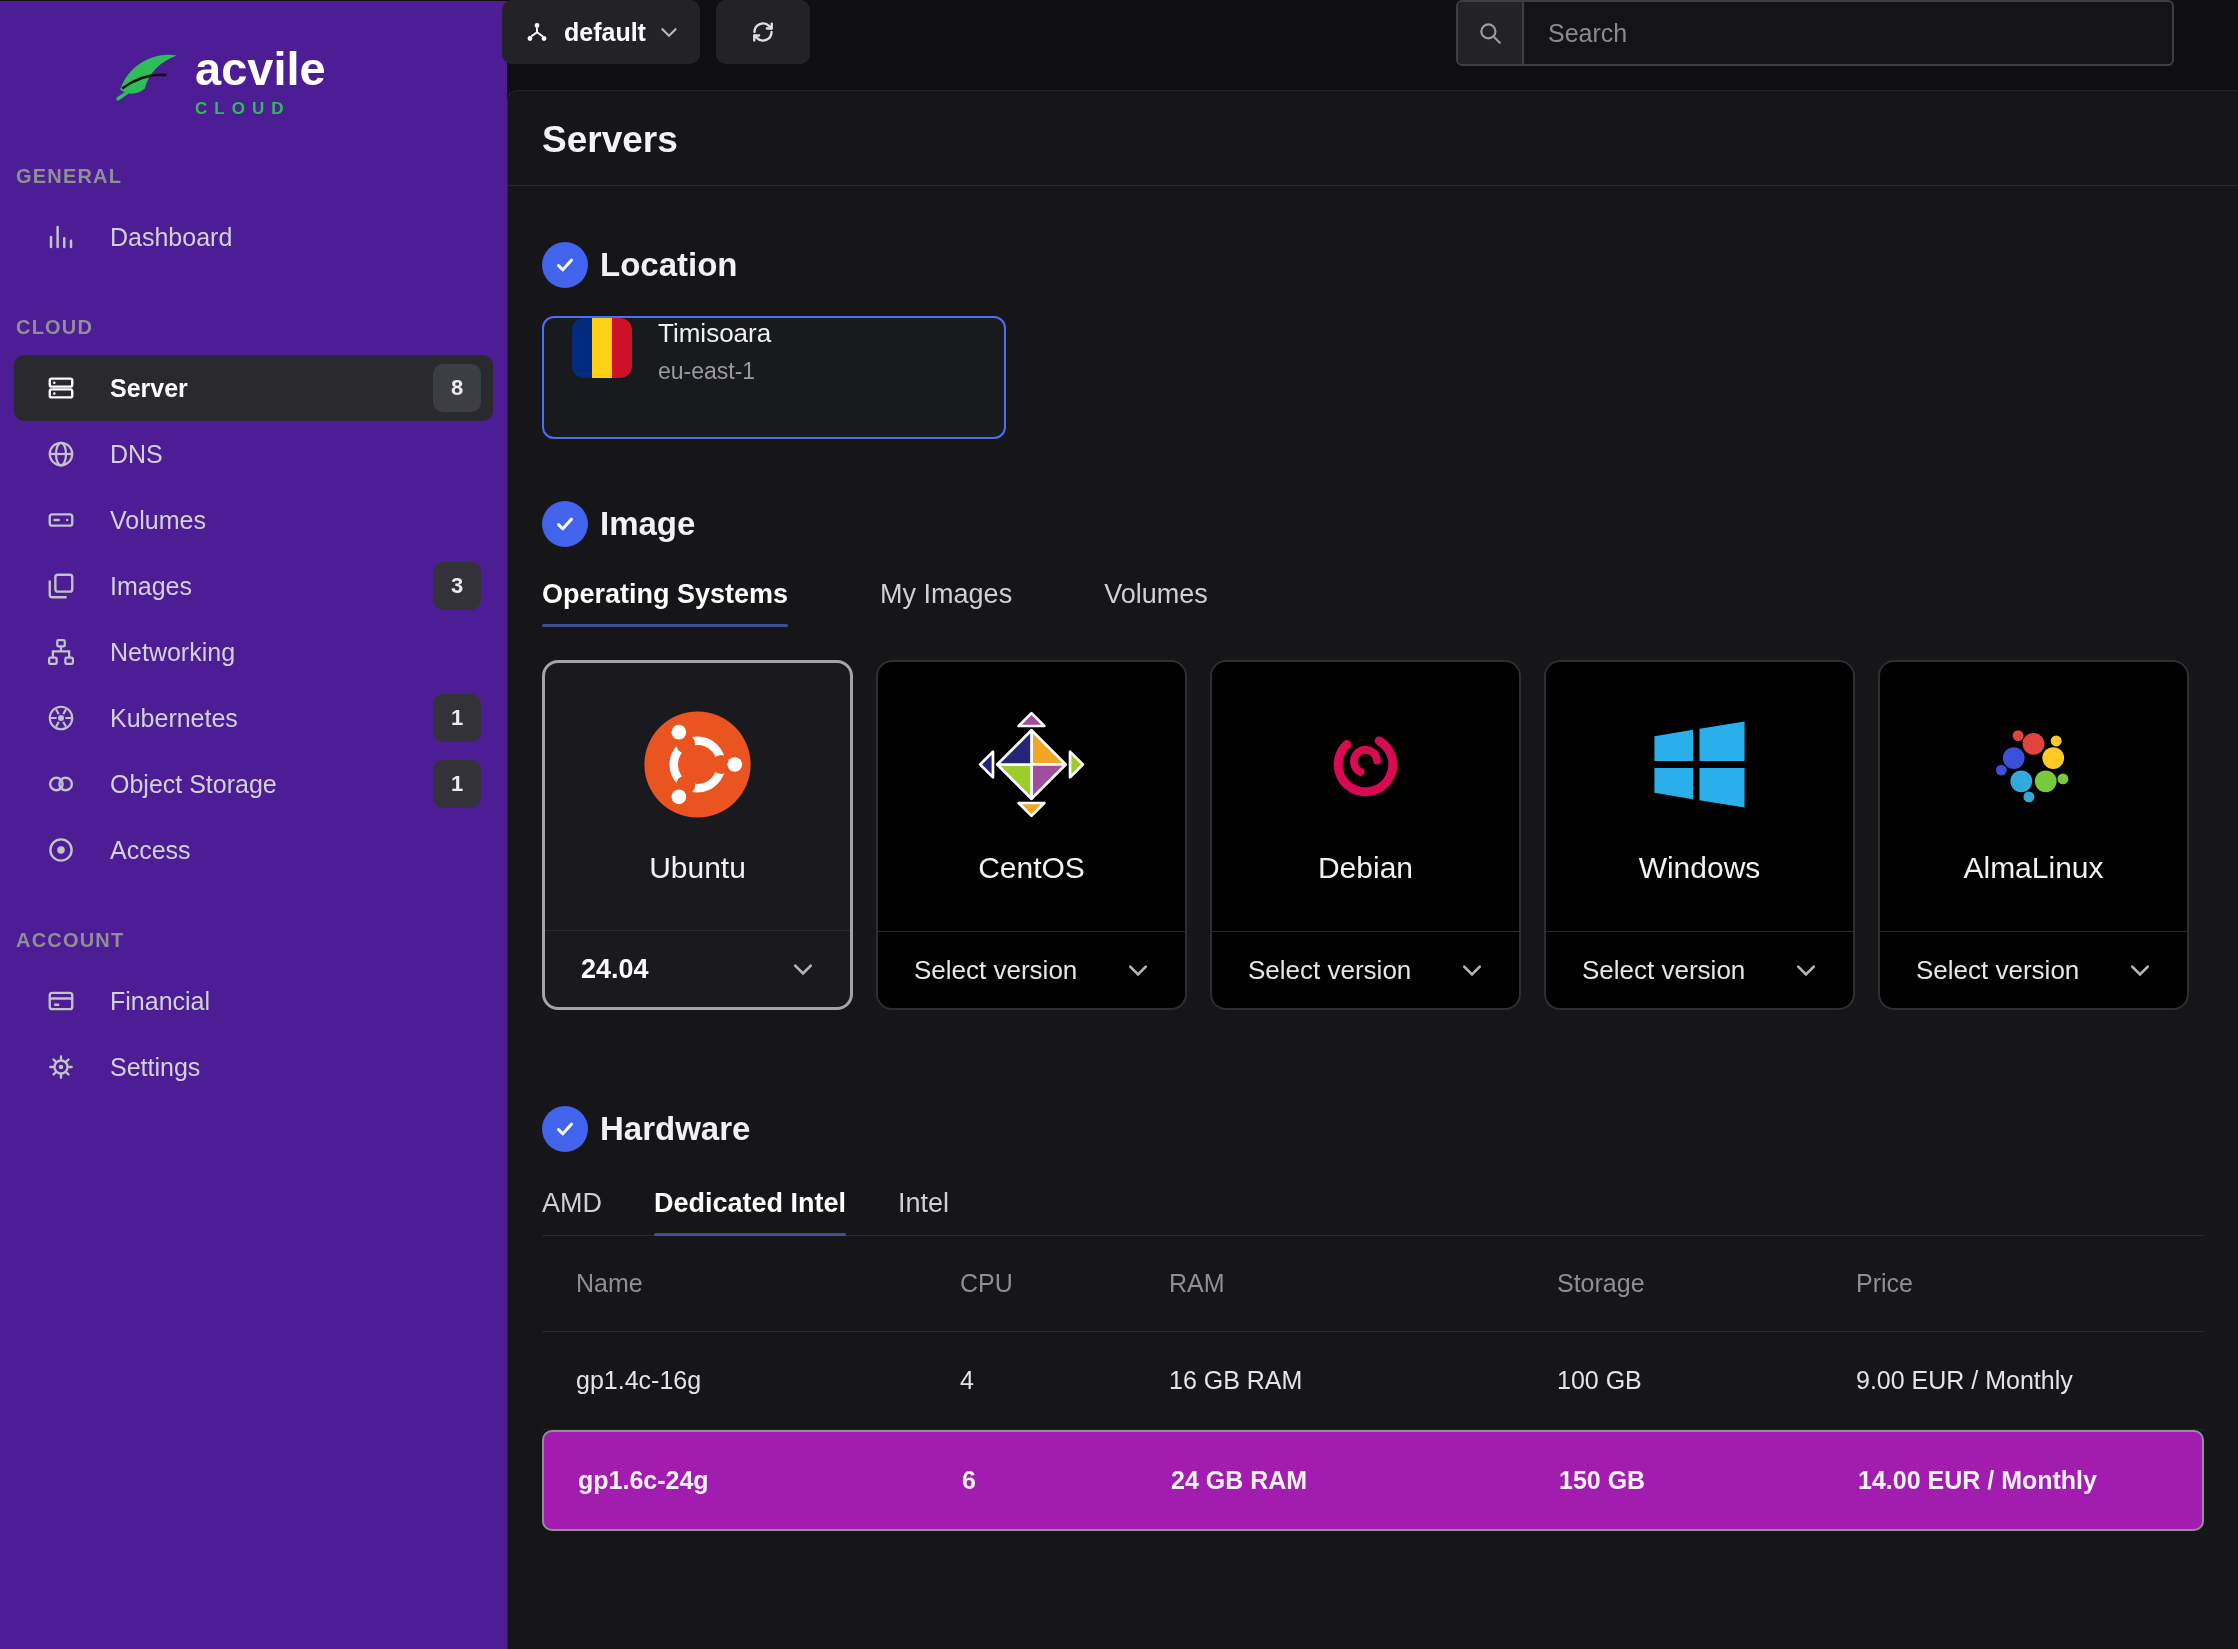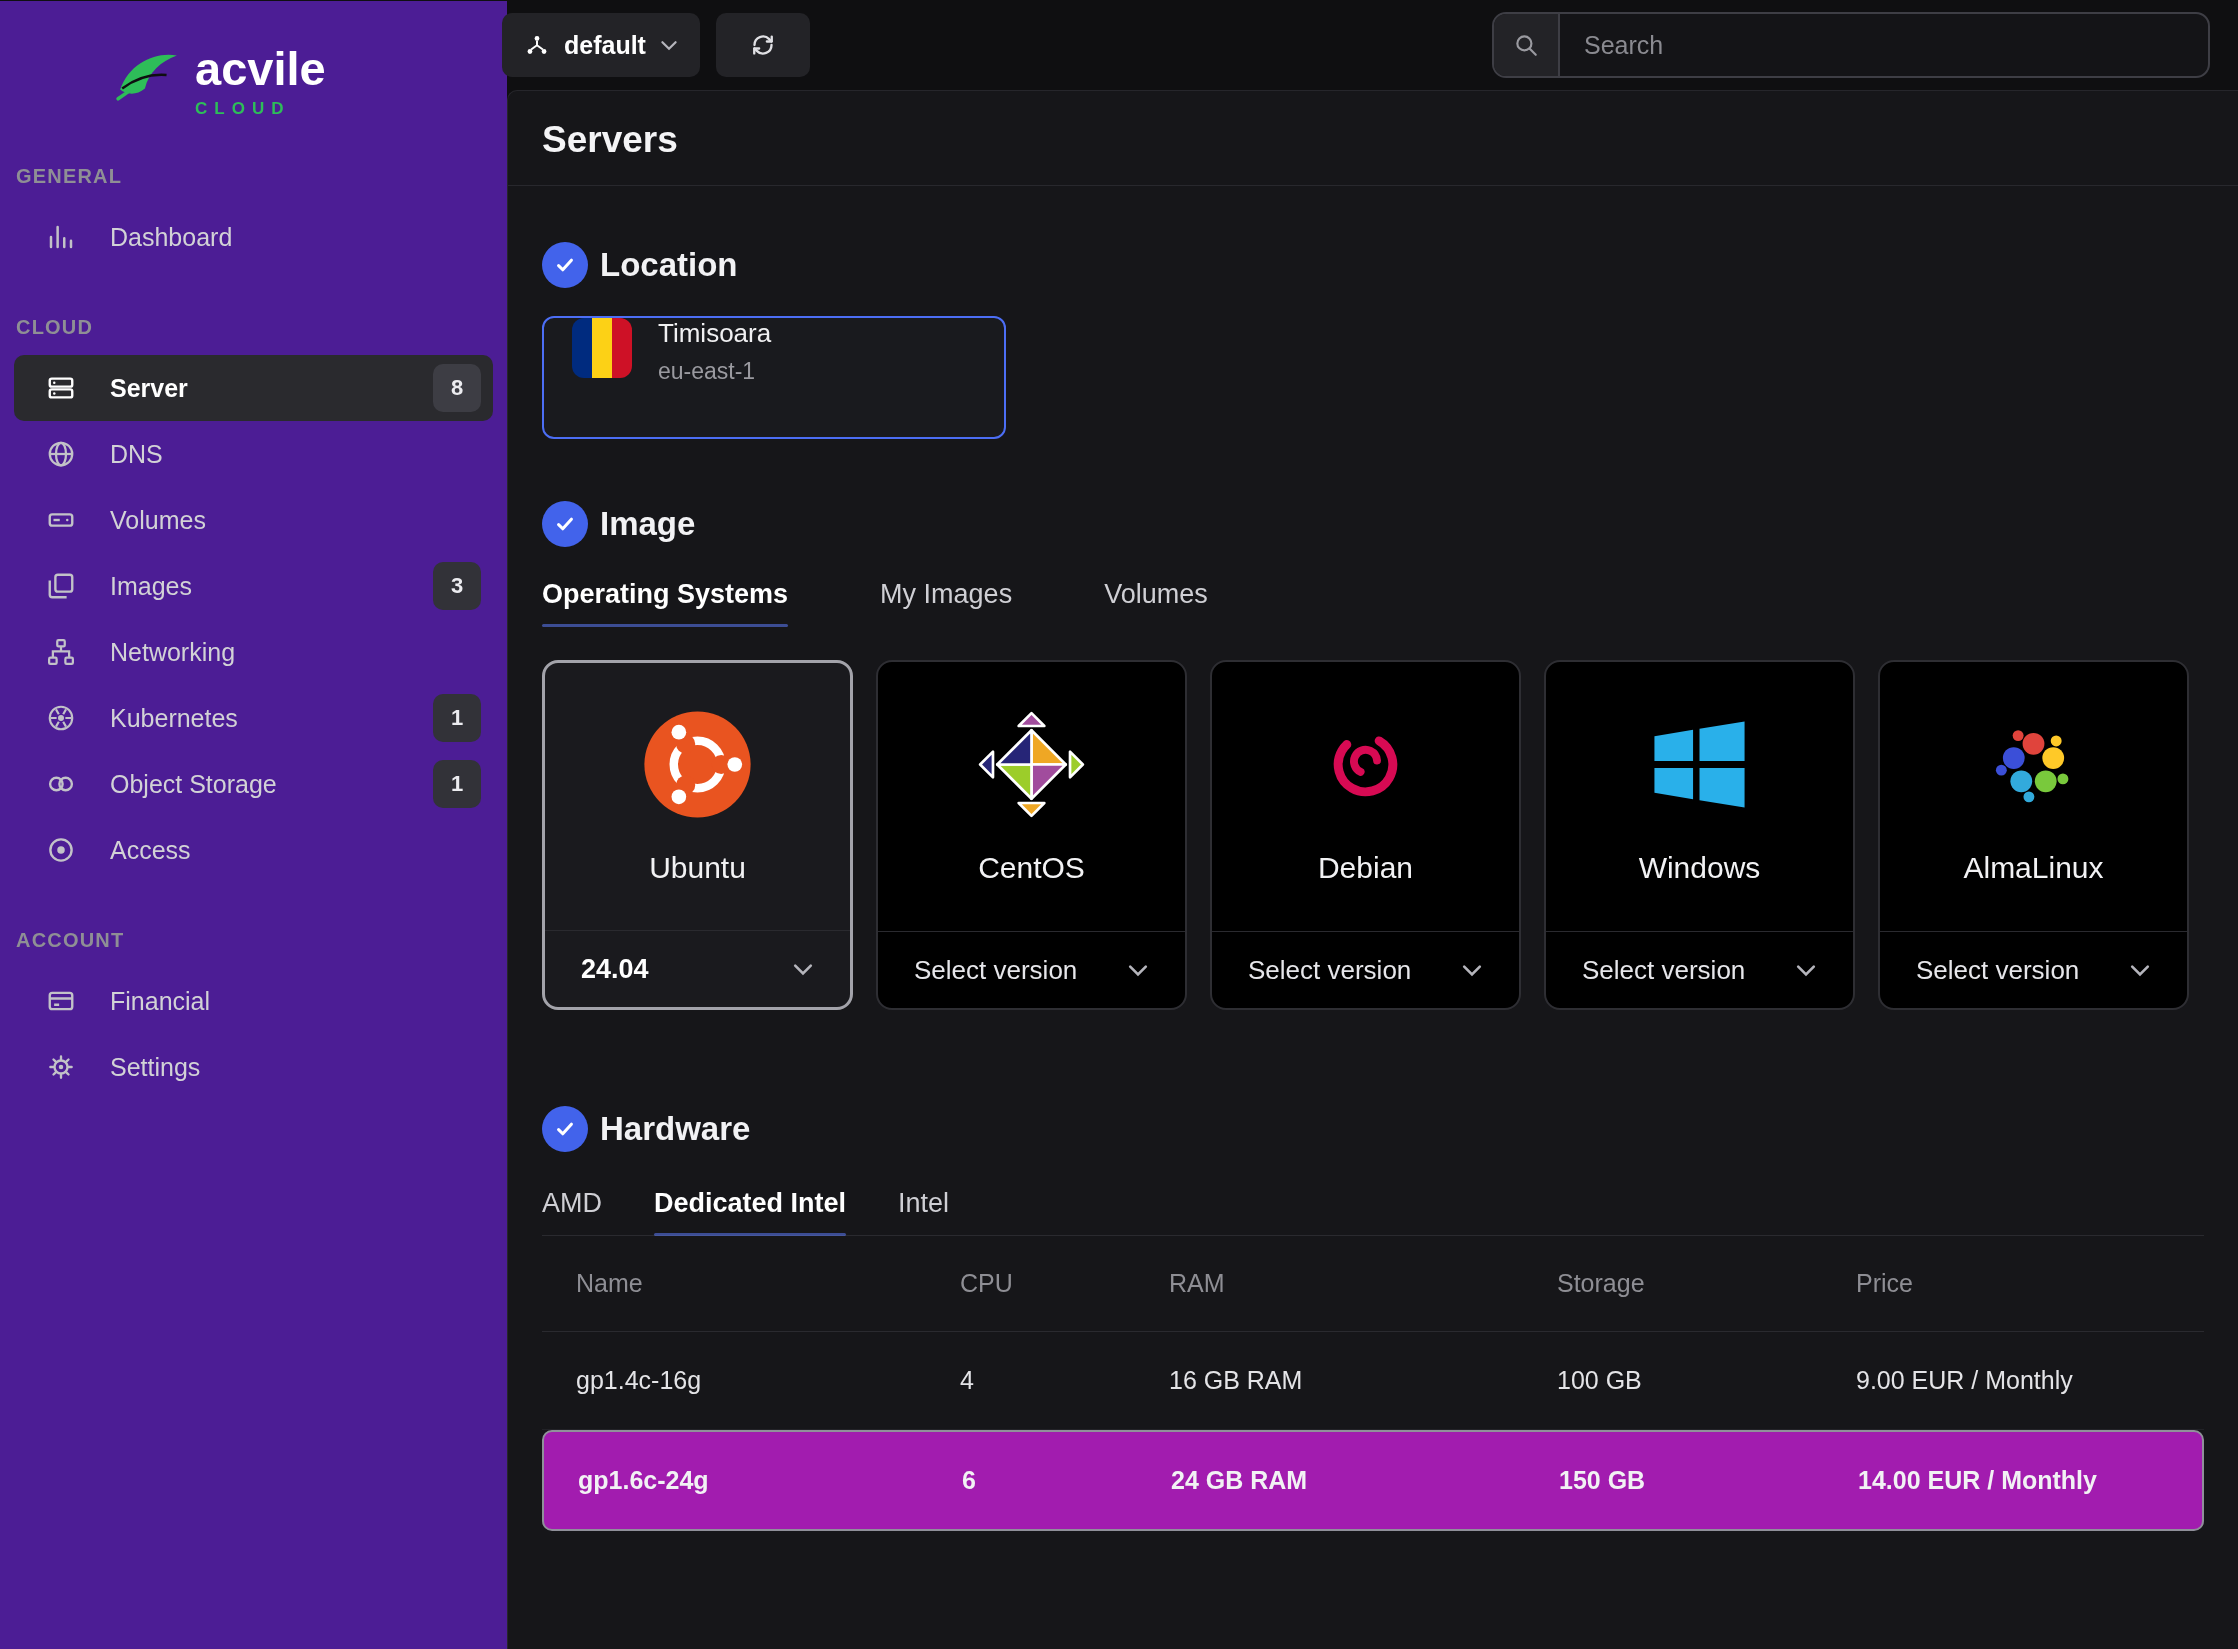--- a/index.html
+++ b/index.html
@@ -14,24 +14,24 @@
   .sb-section{margin-top:46px}
   .sb-label{font-size:20px;color:#8f8f95;letter-spacing:1.2px;margin:0 0 16px 16px;font-weight:600}
   .sb-item{display:flex;align-items:center;height:66px;padding:0 26px 0 44px;color:#d2d2d6;font-size:25px;cursor:pointer}
   .sb-item .ico{width:34px;height:34px;margin-right:32px;color:#c2c2c8;display:flex;align-items:center;justify-content:center;flex:none}
   .sb-item.active{background:#2a2a2e;border-radius:10px;margin:0 14px;padding:0 12px 0 30px;color:#fff;font-weight:700}
   .sb-item.active .ico{color:#fff}
   .badge{margin-left:auto;min-width:48px;height:48px;border-radius:10px;background:#323238;display:flex;align-items:center;justify-content:center;font-size:22px;font-weight:600;color:#ececf0;box-sizing:border-box;padding:0 8px}
   .sb-item.active .badge{background:#3d3d44}
 
   
-  .topbar{position:absolute;left:502px;top:0;right:0;height:90px;display:flex;align-items:center;padding-right:28px}
+  .topbar{position:absolute;left:502px;top:0;right:0;height:90px;display:flex;padding-right:64px}
   .tb-btn{height:64px;background:#232327;border-radius:10px;display:flex;align-items:center;gap:14px;padding:0 22px;color:#fff;font-size:25px;font-weight:700;cursor:pointer}
   .tb-refresh{width:94px;justify-content:center;margin-left:16px;padding:0;color:#e0e0e4}
-  .search{margin-left:auto;width:718px;height:66px;border:2px solid #3e3e45;border-radius:14px;display:flex;overflow:hidden;background:#141417;box-sizing:border-box}
+  .search{margin-left:auto;width:718px;height:66px;border:2px solid #3e3e45;border-radius:6px;display:flex;overflow:hidden;background:#141417;box-sizing:border-box}
   .search-ico{width:64px;display:flex;align-items:center;justify-content:center;background:#232327;border-right:2px solid #3e3e45;color:#9a9aa0;flex:none}
   .search input{flex:1;background:transparent;border:0;outline:0;color:#eceff1;font-size:25px;padding:0 24px;font-family:inherit}
   .search input::placeholder{color:#8a8a90}
 
   
   .panel{position:absolute;left:507px;top:90px;right:0;bottom:0;background:#161619;border-left:1px solid #26262b;border-top:1px solid #26262b;border-top-left-radius:10px;overflow:hidden}
   .panel-header{padding:28px 34px 24px;border-bottom:1px solid #28282d;font-size:37px;font-weight:700;color:#f4f4f6}
   .panel-body{padding:56px 34px 0}
 
   .section-head{display:flex;align-items:center;gap:12px}

